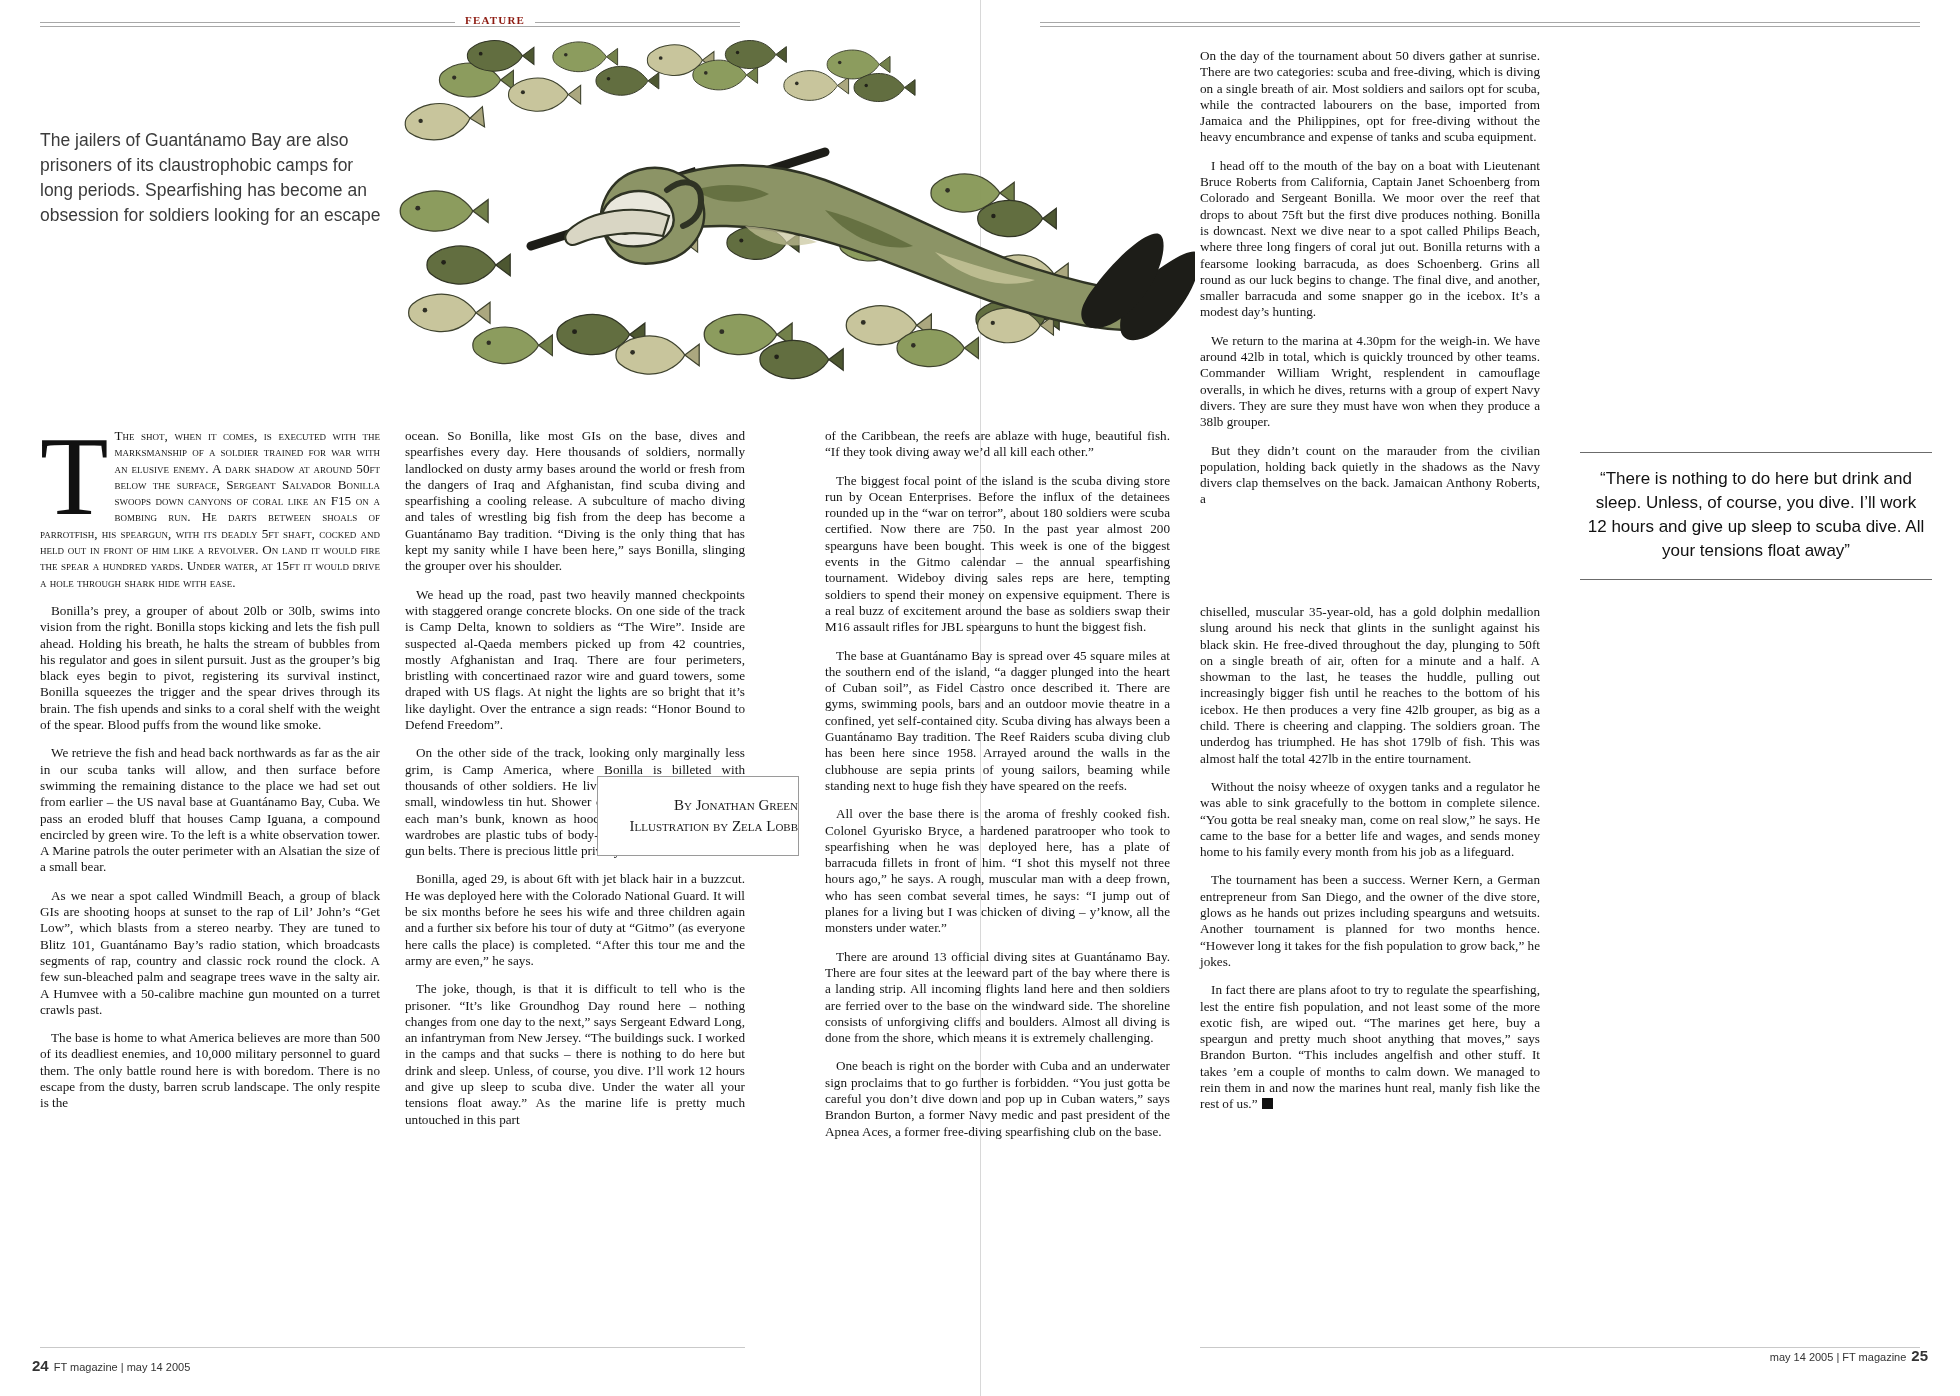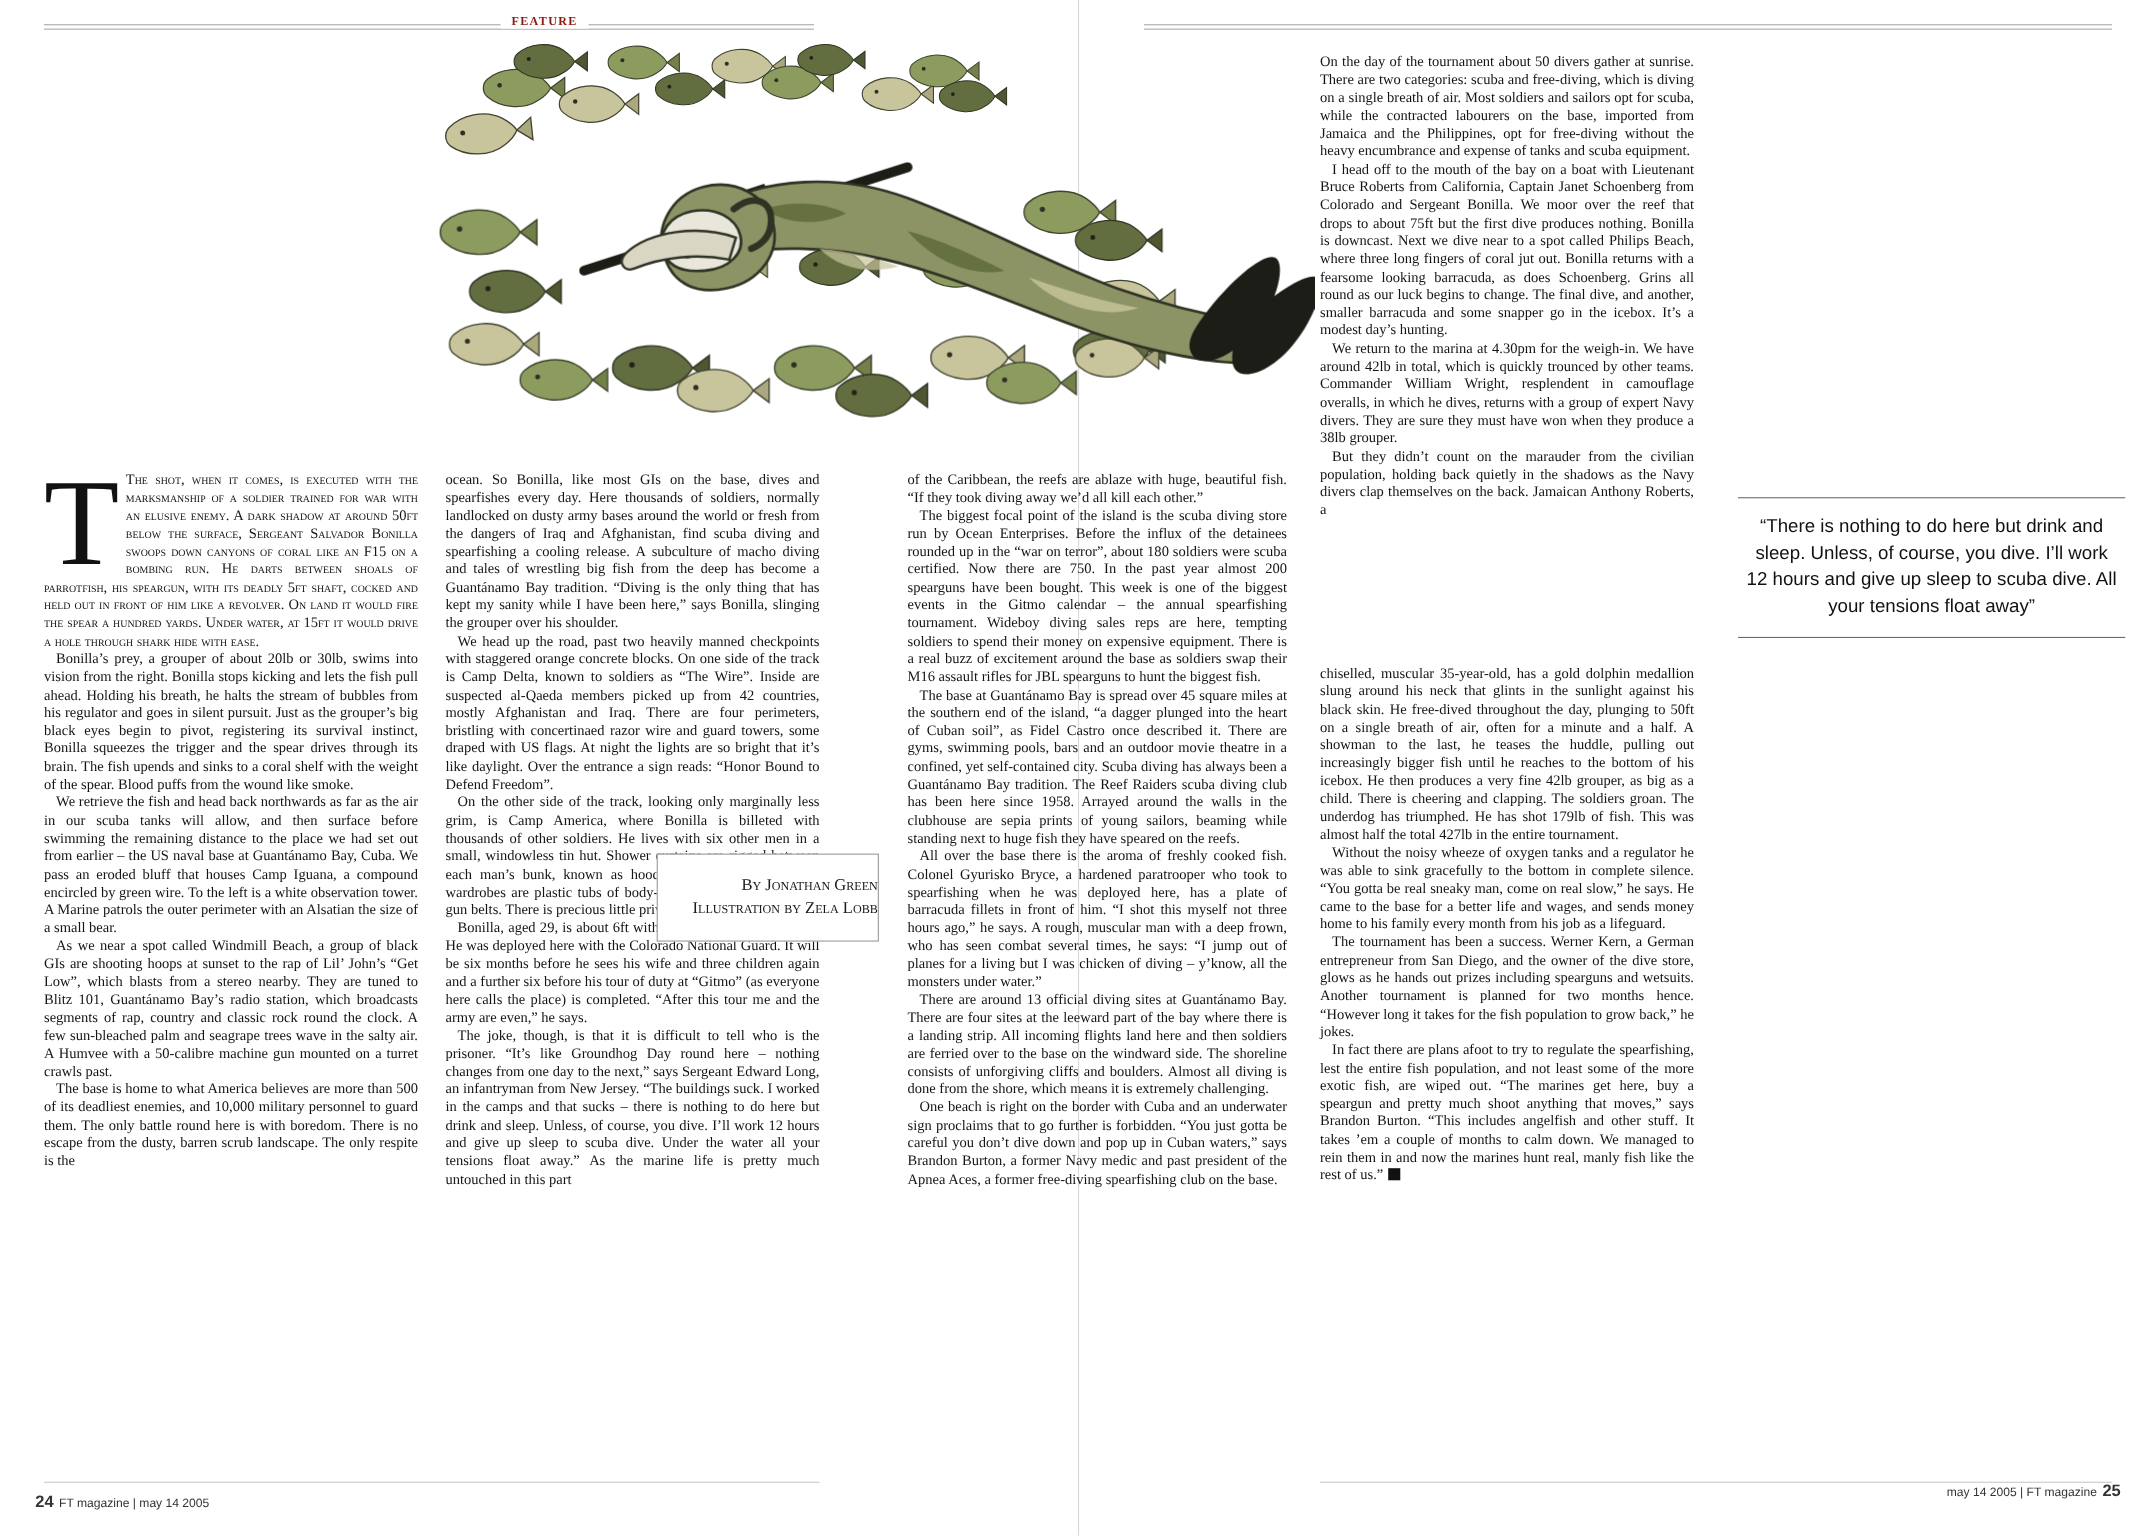--- a/index.html
+++ b/index.html
@@ -52,21 +52,21 @@
   .illo svg{display:block;}
   
   .col{
     position:absolute;
     font-size:13.2px;line-height:16.3px;
     text-align:justify;
     color:#141414;
   }
   .col p{margin:0 0 0 0;text-indent:11px;}
   .col p.first{text-indent:0;}
-  .col p + p{margin-top:0;}
+  .col p + p{margin-top:12px;}
   .c1{left:40px;top:428px;width:340px;}
   .c2{left:405px;top:428px;width:340px;}
   .c3{left:825px;top:428px;width:345px;}
   .c4{left:1200px;top:48px;width:340px;}
   .c5{left:1200px;top:604px;width:340px;}
   
   .dropcap{
     float:left;
     font-family:"Liberation Serif",serif;
     font-size:112px;line-height:88px;
@@ -124,20 +124,21 @@
 <body>
 
 <div class="page">
 
   <div class="gutter"></div>
 
   <div class="toprule-left"></div>
   <div class="toprule-right"></div>
   <div class="feature-tag">FEATURE</div>
 
+  <div class="standfirst">The jailers of Guantánamo Bay are also prisoners of its claustrophobic camps for long periods. Spearfishing has become an obsession for soldiers looking for an escape</div>
 
   <div class="illo">
     <svg width="800" height="390" viewBox="0 0 800 390" xmlns="http://www.w3.org/2000/svg">
       <defs>
         <g id="fishA">
           <path d="M0 0 c14 -12 40 -16 58 -4 c10 7 14 14 14 14 c0 0 -4 8 -14 14 c-18 12 -44 8 -58 -4 c-6 -5 -6 -15 0 -20 z" fill="#8a9a5b" stroke="#3b3f2a" stroke-width="1.4"></path>
           <path d="M72 10 l16 -12 l0 24 z" fill="#6f7d46" stroke="#3b3f2a" stroke-width="1.4"></path>
           <circle cx="14" cy="7" r="2.6" fill="#2b2b20"></circle>
         </g>
         <g id="fishB">

